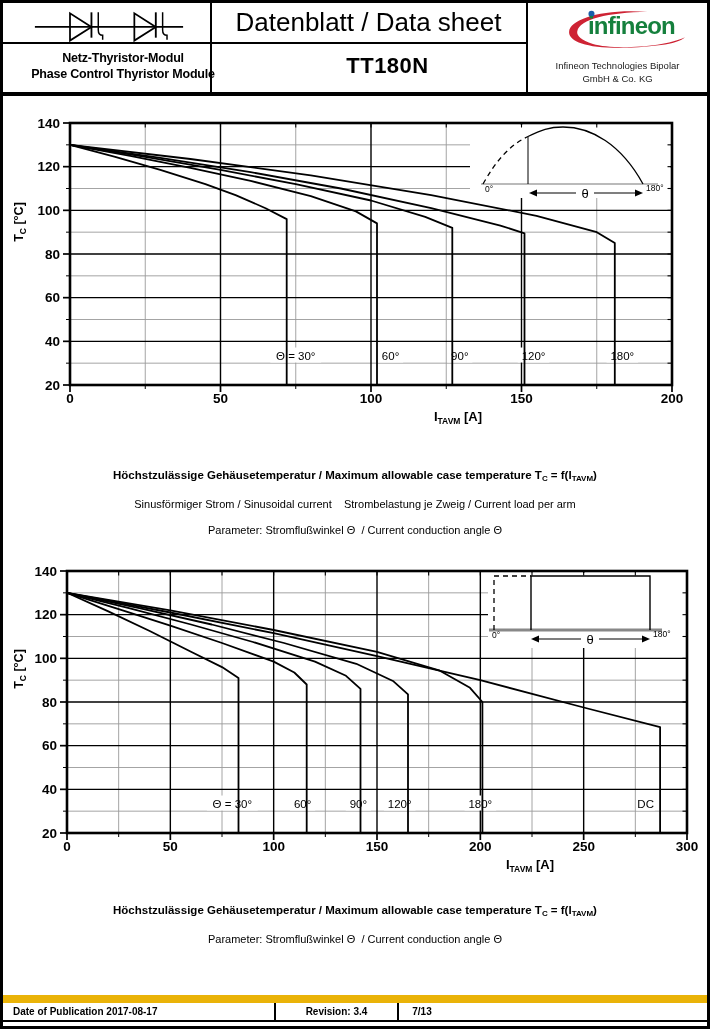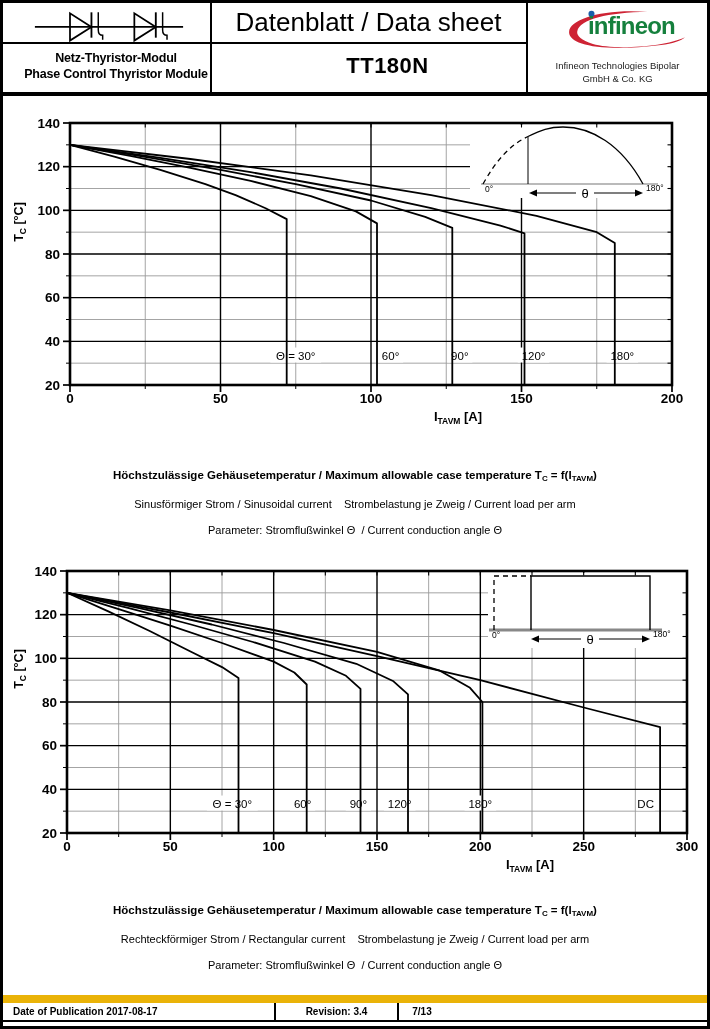--- a/index.html
+++ b/index.html
@@ -6,21 +6,21 @@
   .page{
     position:relative; width:710px; height:1029px; margin:0 auto;
     background:#fff; border:3px solid #000; box-sizing:border-box;
     font-family:"Liberation Sans", sans-serif; color:#000; overflow:hidden;
   }
   .abs{position:absolute;}
   
   .hdr-vline{position:absolute; top:0; width:2px; height:89px; background:#000;}
   .hdr-hline{position:absolute; left:0; top:39px; width:524px; height:2px; background:#000;}
   .hdr-bottom{position:absolute; left:0; top:89px; width:704px; height:4px; background:#000;}
-  .module-name{position:absolute; left:0; top:47px; width:226px; text-align:center;
+  .module-name{position:absolute; left:7px; top:47px; width:226px; text-align:center;
     font-weight:bold; font-size:12.5px; line-height:16px; letter-spacing:-0.2px;}
   .doc-title{position:absolute; left:208px; top:0; width:315px; height:39px;
     text-align:center; font-size:26px; line-height:39px; white-space:nowrap;}
   .part-number{position:absolute; left:208px; top:50px; width:315px; text-align:center;
     font-weight:bold; font-size:22px; letter-spacing:0.5px;padding-left:19px;}
   .company{position:absolute; left:525px; top:57px; width:179px; text-align:center;
     font-size:9.5px; line-height:12.5px; color:#1a1a1a;}
   .logo-wrap{position:absolute; left:551px; top:3px; width:146px; height:44px;}
   .logo-text{position:absolute; left:34px; top:6px; font-size:24px; font-weight:bold;
     letter-spacing:-0.8px; color:#15803d;}
@@ -343,21 +343,20 @@
         <text x="57" y="663.1333333333333" font-size="13.5" text-anchor="end" font-weight="bold" fill="#000">100</text>
         <text x="57" y="619.4666666666666" font-size="13.5" text-anchor="end" font-weight="bold" fill="#000">120</text>
         <text x="57" y="575.8" font-size="13.5" text-anchor="end" font-weight="bold" fill="#000">140</text>
       </g>
       <text x="530" y="869" font-size="13" font-weight="bold" text-anchor="middle"><tspan>I</tspan><tspan dy="3" font-size="8.5">TAVM</tspan><tspan dy="-3"> [A]</tspan></text>
       <text transform="translate(23,669) rotate(-90)" font-size="12.5" font-weight="bold" text-anchor="middle"><tspan>T</tspan><tspan dy="3" font-size="8.5">C</tspan><tspan dy="-3"> [°C]</tspan></text>
     </svg>
 
   <div class="caption" style="top:890px;">
     <div class="cline c1"><span>Höchstzulässige Gehäusetemperatur / Maximum allowable case temperature T</span><span class="cap-sub">C</span><span> = f(I</span><span class="cap-sub">TAVM</span><span>)</span></div>
-    <div class="cline">Rechteckförmiger Strom / Rectangular current    Strombelastung je Zweig / Current load per arm</div>
     <div class="cline">Parameter: Stromflußwinkel Θ  / Current conduction angle Θ</div>
   </div>
 
   <div class="footer">
     <div class="fcell fc1">Date of Publication 2017-08-17</div>
     <div class="fcell fc2">Revision: 3.4</div>
     <div class="fcell fc4">7/13</div>
   </div>
 
 </div>

